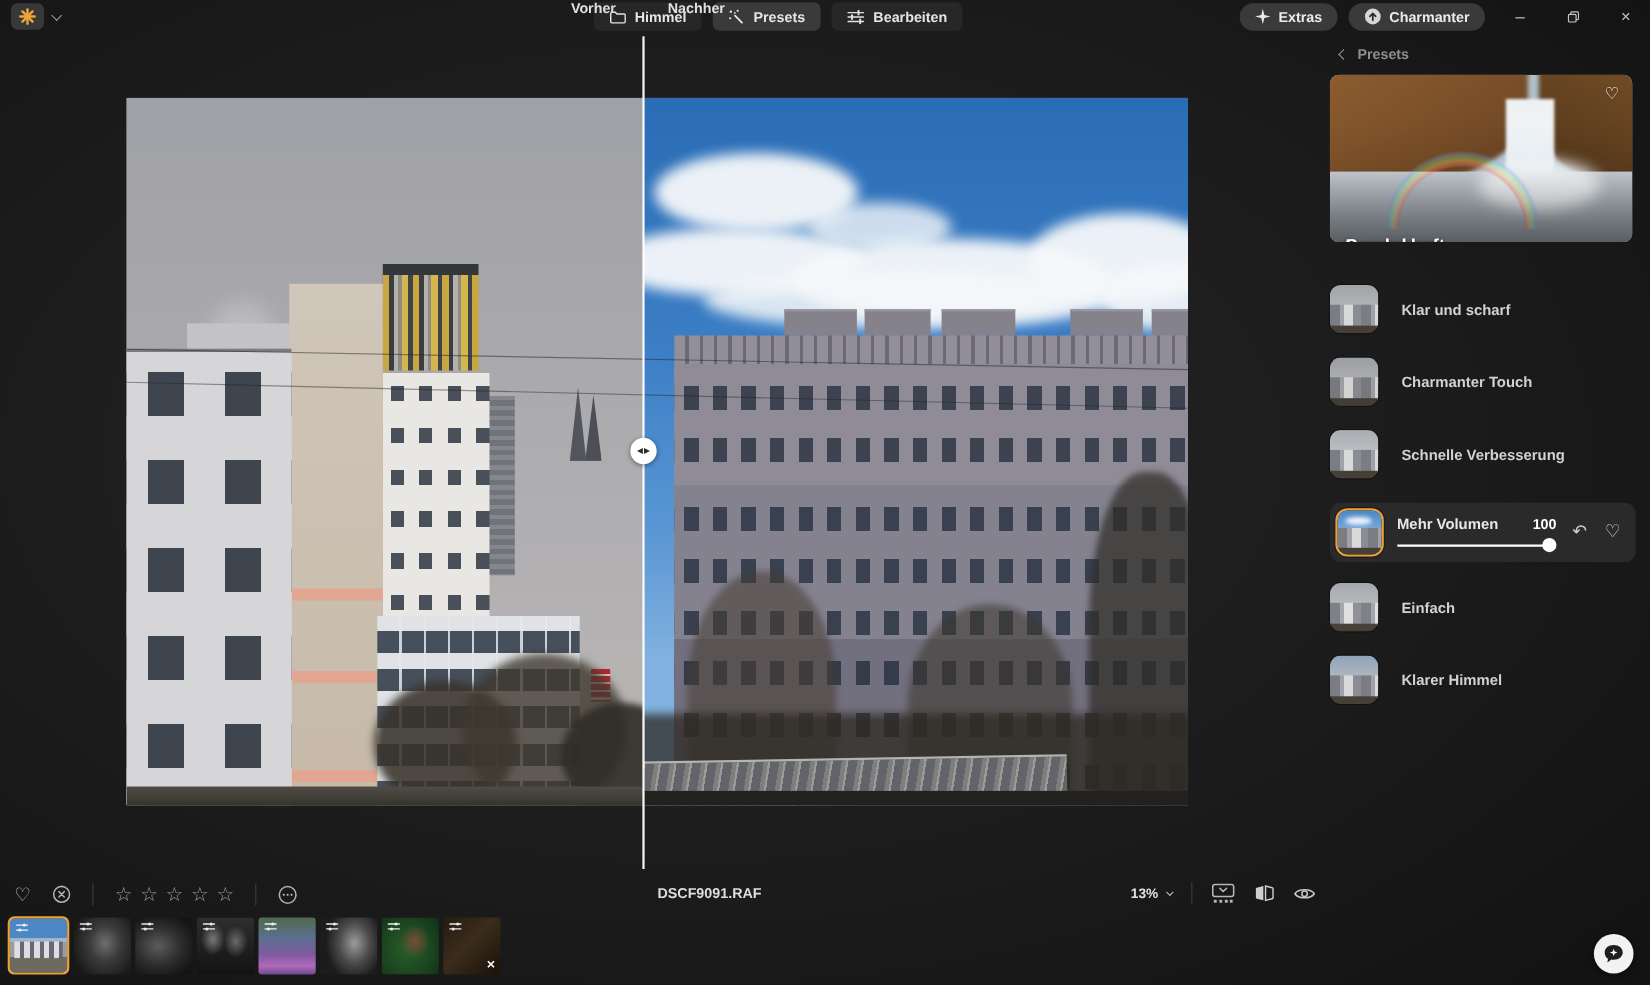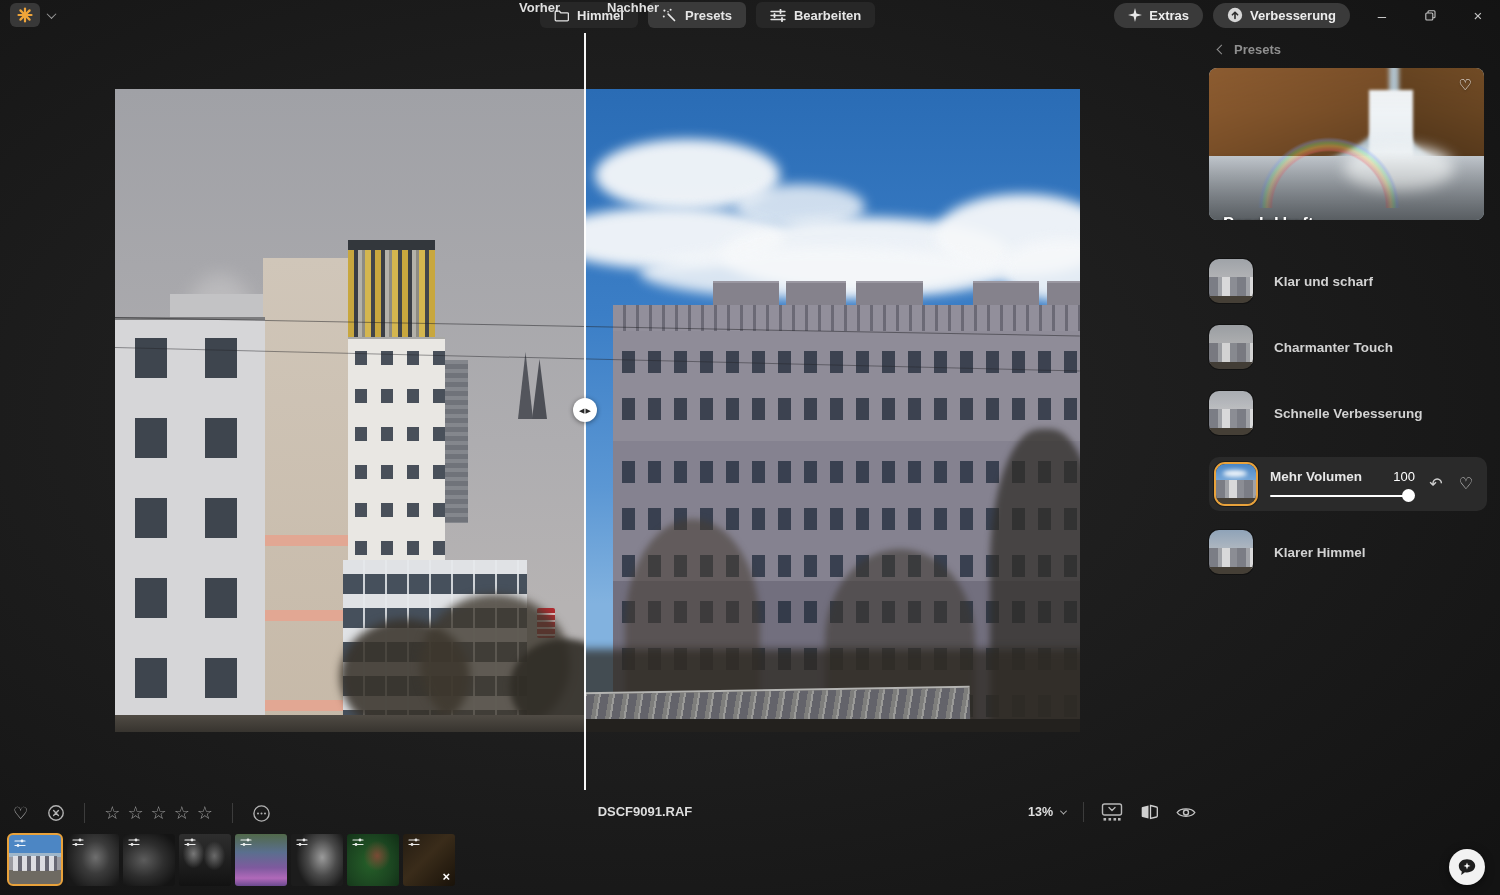--- a/index.html
+++ b/index.html
@@ -145,21 +145,21 @@
   .v5 { filter:brightness(1.03); } .v6 .pt-sky { background:linear-gradient(180deg,#8fa3b8,#b7bcc2); }
   .preset-row.active { background:#2a2a2a; border-radius:10px; height:54px; padding:0 12px 0 5px;
     gap:12px; margin-bottom:19px; }
   .preset-row.active .pthumb { border:2px solid #e9a23b; border-radius:11px; }
   .sel .pt-sky { background:linear-gradient(180deg,#4a86c6,#85b2de); }
   .sel .pt-sky::after { content:""; position:absolute; left:18%; top:28%; width:60%; height:30%;
     background:#fff; border-radius:50%; filter:blur(2px); opacity:.9; }
   .prow-main { flex:1; padding-top:3px; }
   .prow-top { display:flex; justify-content:space-between; align-items:flex-end; }
   .prow-top .plabel { color:#e8e8e8; }
-  .pvalue { color:#fff; font-size:13px; font-weight:400; }
+  .pvalue { color:#fff; font-size:13px; font-weight:700; }
   .pslider { position:relative; height:14px; margin-top:5px; }
   .ptrack { position:absolute; left:0; right:11px; top:6px; height:2px; background:#fff; border-radius:1px; }
   .pknob { position:absolute; right:0; top:0; width:13px; height:13px; border-radius:50%; background:#fff; }
   .picon { color:#cfcfcf; font-size:16px; width:18px; text-align:center; line-height:1; }
 
   
   .sb-left { position:absolute; left:13px; top:801px; height:24px; display:flex; align-items:center; gap:19px; }
   .sb-icon { color:#b2b2b2; font-size:17px; line-height:1; }
   .divider { width:1px; height:20px; background:#3c3c3c; }
   .stars { display:flex; gap:7px; }
@@ -250,21 +250,21 @@
         <svg width="14" height="14" viewBox="0 0 15 15">
           <path d="M7.5 0 L9 6 L15 7.5 L9 9 L7.5 15 L6 9 L0 7.5 L6 6 Z" fill="#e8e8e8"></path>
         </svg>
         <span>Extras</span>
       </button>
       <button class="pill">
         <svg width="16" height="16" viewBox="0 0 16 16">
           <circle cx="8" cy="8" r="7.2" fill="#d6d6d6"></circle>
           <path d="M8 11.5 V5.4 M5.4 7.8 L8 5.2 L10.6 7.8" stroke="#2b2b2b" stroke-width="1.6" fill="none" stroke-linecap="round" stroke-linejoin="round"></path>
         </svg>
-        <span>Verbesserung</span>
+        <span>Charmanter</span>
       </button>
       <div class="winbtn">–</div>
       <div class="winbtn">
         <svg width="11" height="11" viewBox="0 0 11 11">
           <rect x="3" y="0.8" width="7" height="7" rx="1" fill="none" stroke="#c4c4c4" stroke-width="1.1"></rect>
           <rect x="0.8" y="3" width="7" height="7" rx="1" fill="#1f1f1f" stroke="#c4c4c4" stroke-width="1.1"></rect>
         </svg>
       </div>
       <div class="winbtn">×</div>
     </div>
@@ -392,20 +392,28 @@
           </div>
           <div class="pslider">
             <div class="ptrack"></div>
             <div class="pknob"></div>
           </div>
         </div>
         <span class="picon">↶</span>
         <span class="picon">♡</span>
       </div>
 
+      <div class="preset-row">
+        <div class="pthumb v5">
+          <div class="pt-sky"></div>
+          <div class="pt-b"></div>
+          <div class="pt-t"></div>
+        </div>
+        <span class="plabel">Einfach</span>
+      </div>
 
       <div class="preset-row">
         <div class="pthumb v6">
           <div class="pt-sky"></div>
           <div class="pt-b"></div>
           <div class="pt-t"></div>
         </div>
         <span class="plabel">Klarer Himmel</span>
       </div>
     </div>

